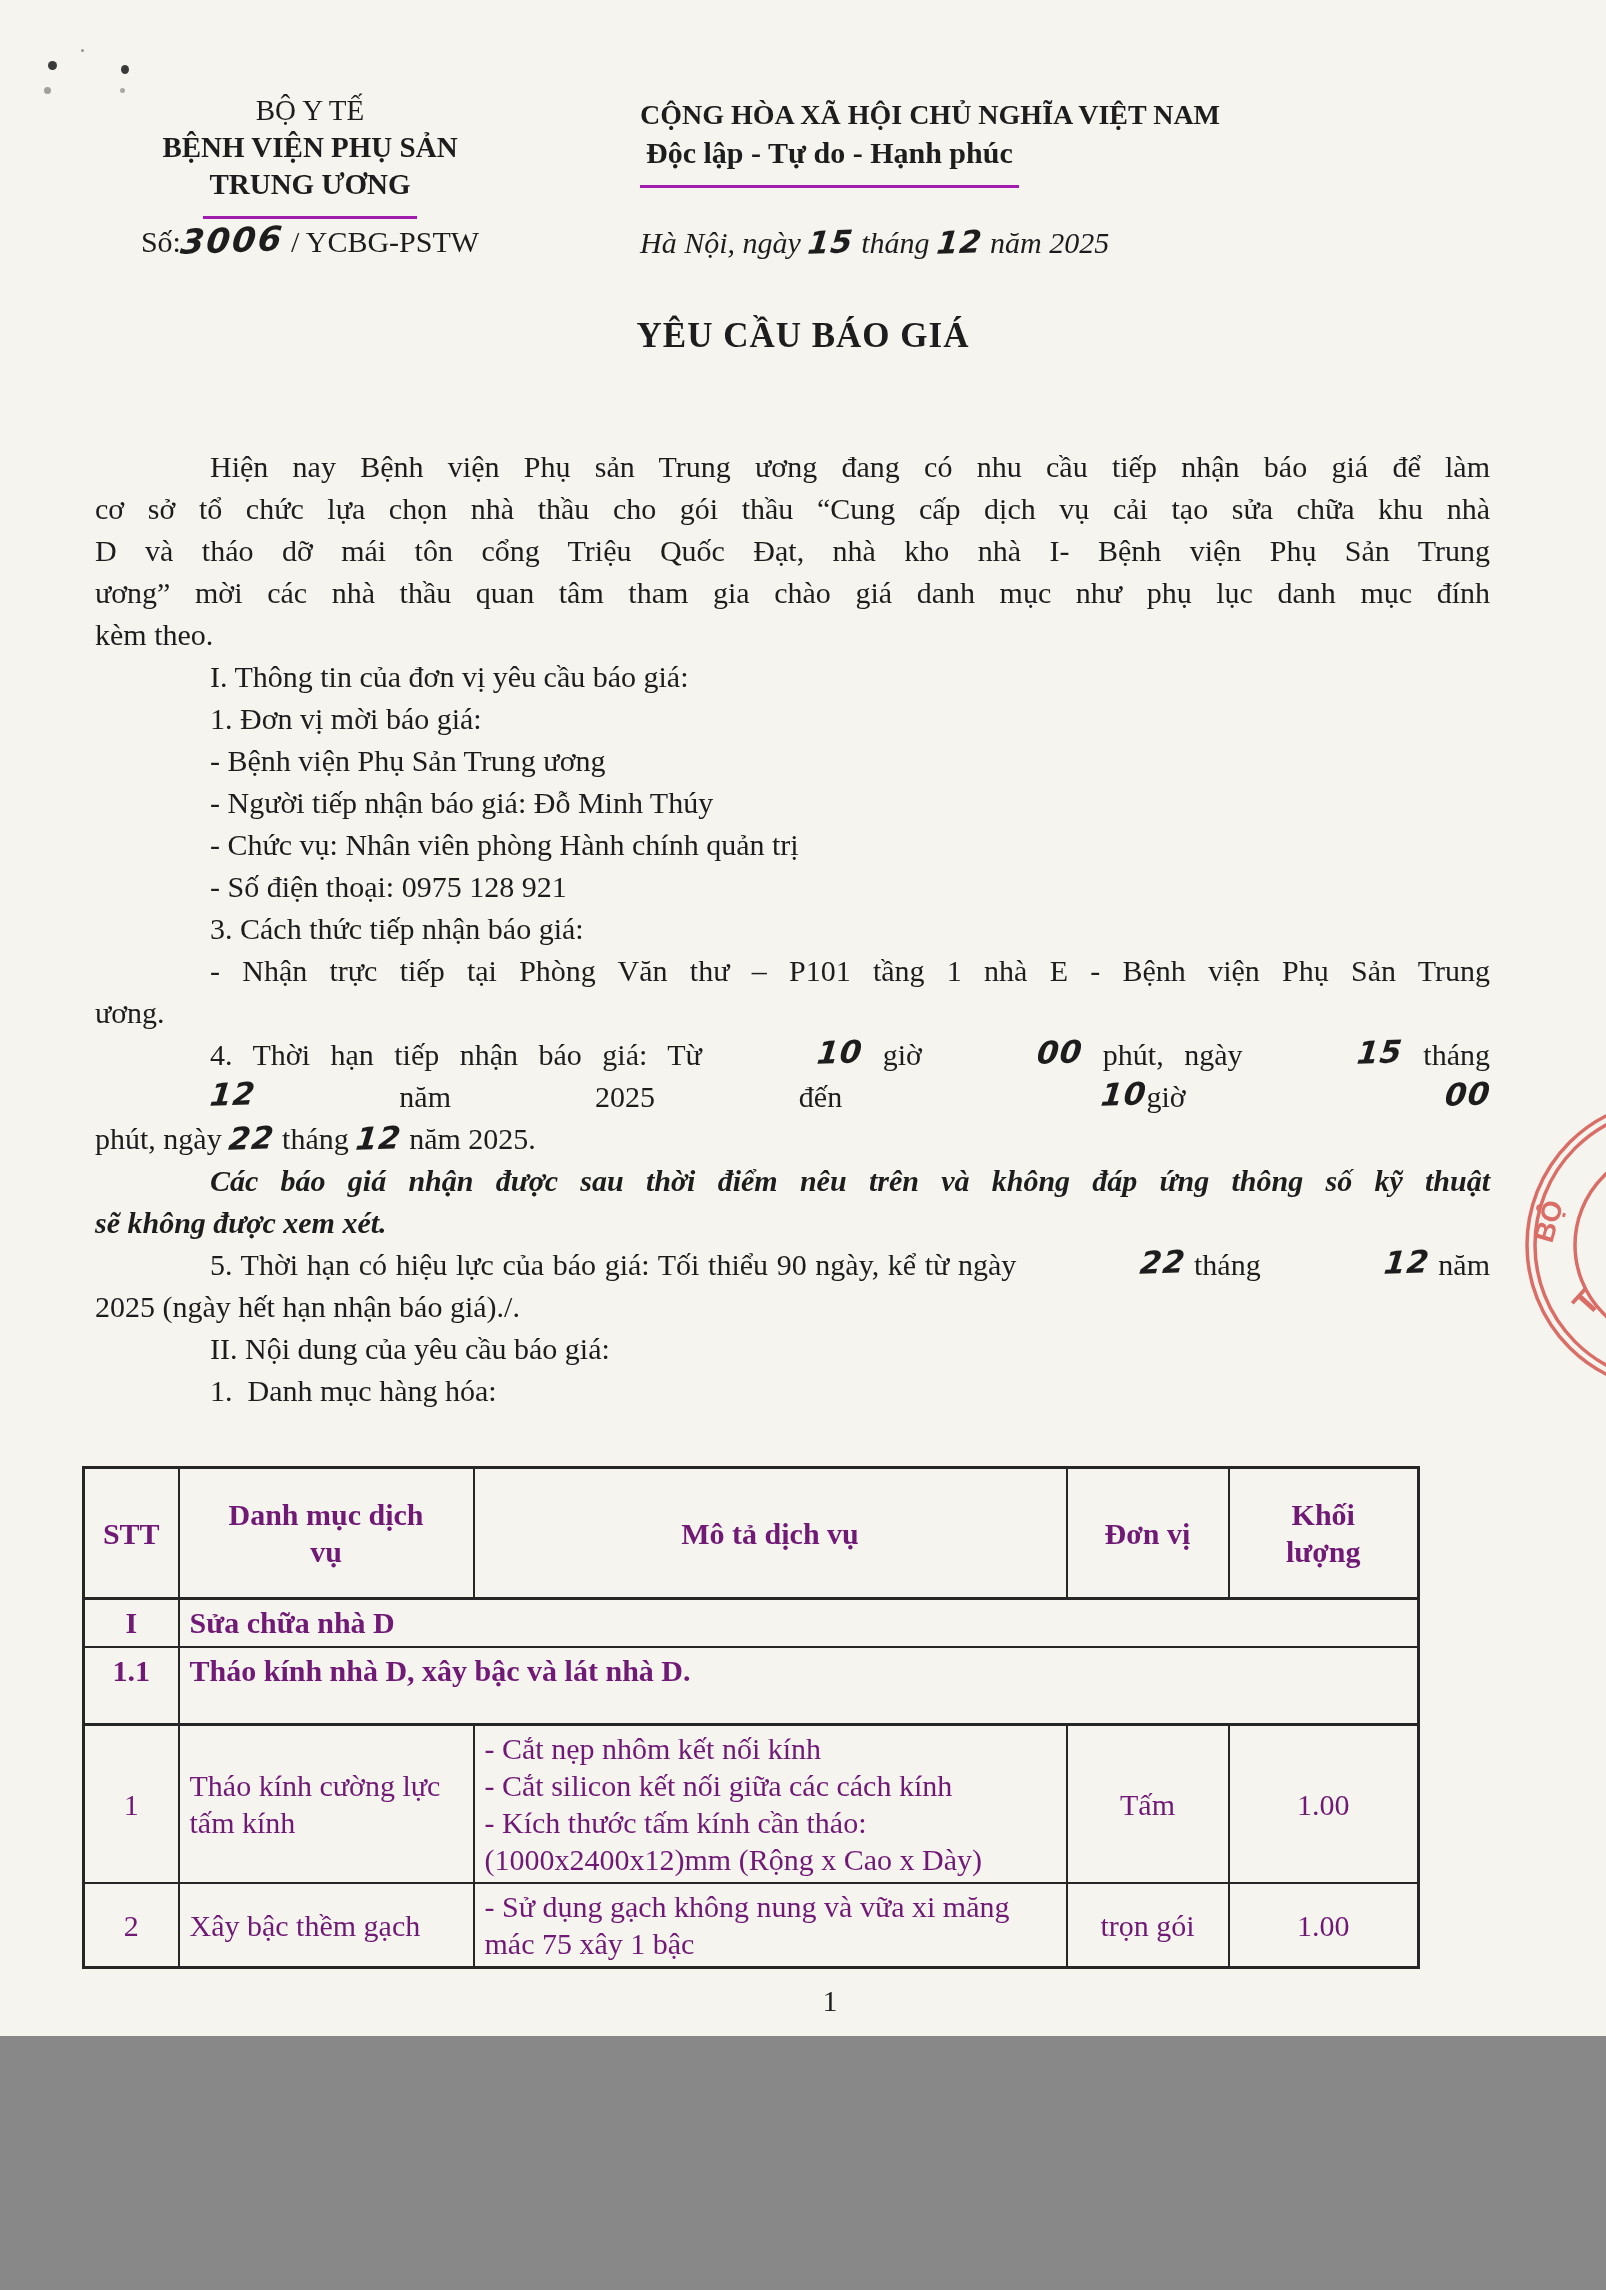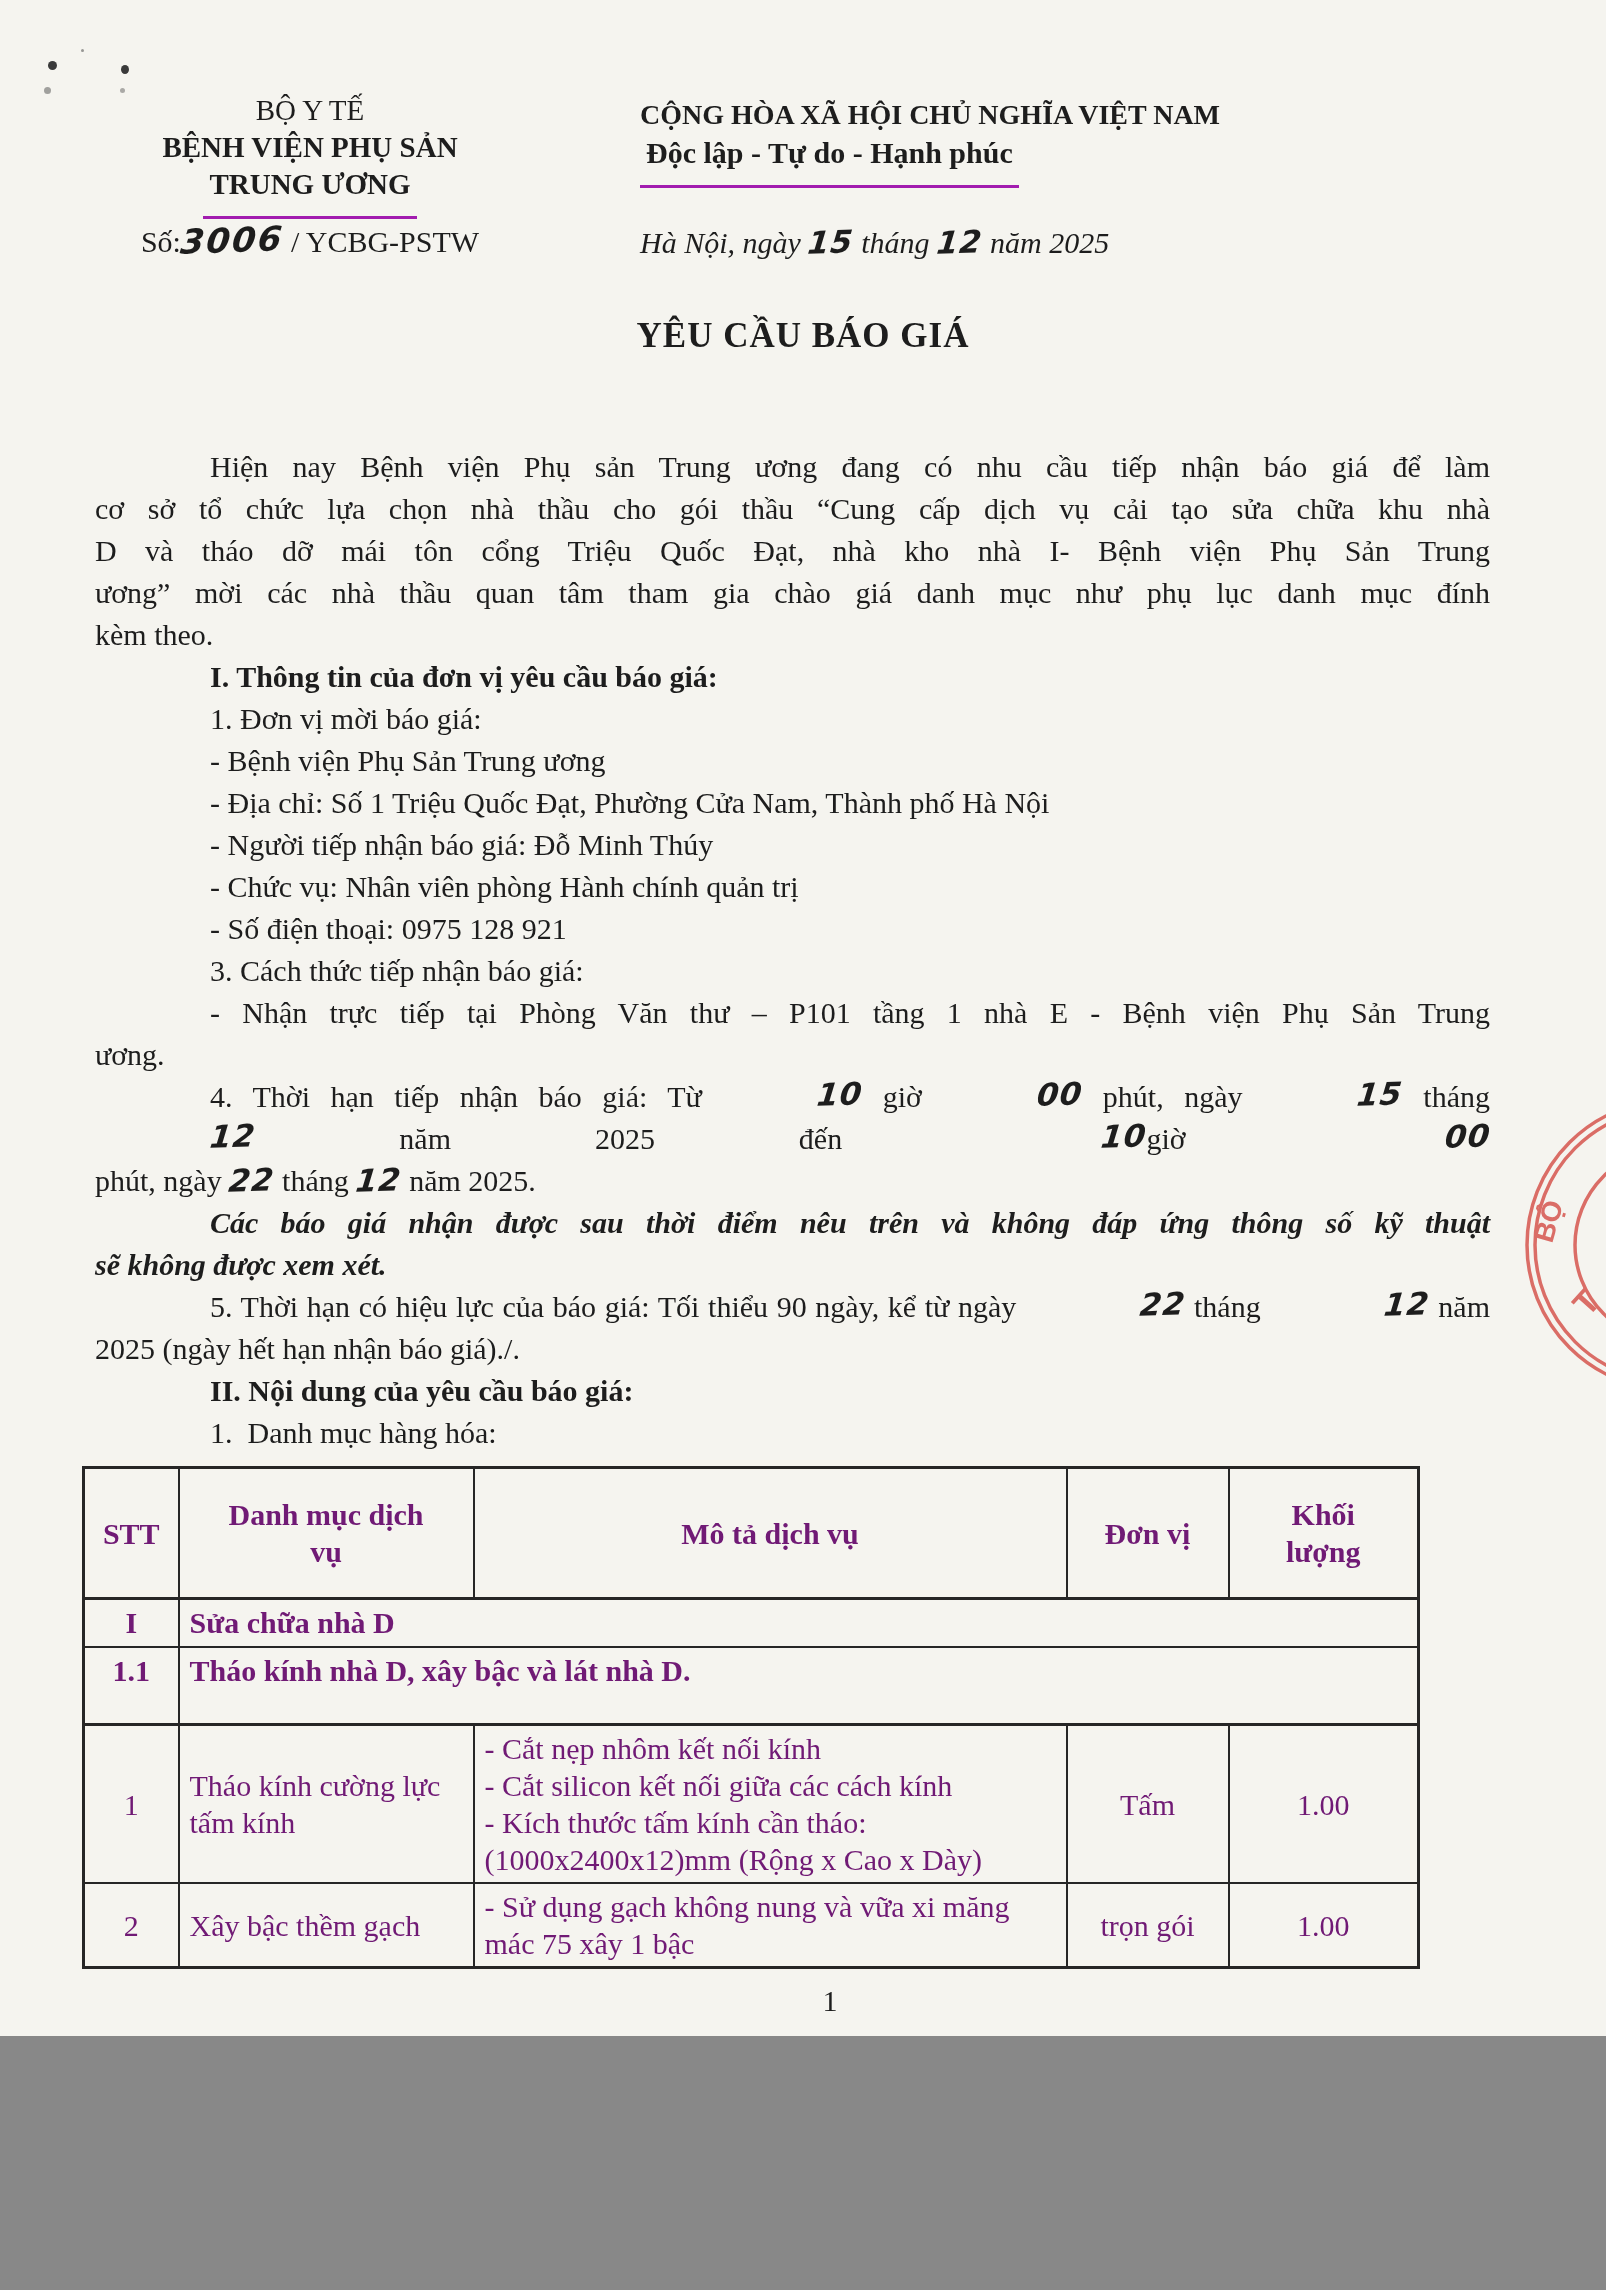--- a/index.html
+++ b/index.html
@@ -43,21 +43,21 @@
     text-align:center;font-size:30px;
   }
   
   .bodytext{
     position:absolute;left:95px;top:446px;width:1395px;
     font-size:30px;
   }
   .line{line-height:42px;min-height:42px;}
   .line.ind{text-indent:115px;}
   .line.jst{text-align:justify;text-align-last:justify;}
-  .sg.b{font-weight:bold;}
+  .sg.b{font-weight:normal;}
   .sg.bi{font-weight:bold;font-style:italic;}
   
   .goods-table{
     position:absolute;left:82px;top:1466px;width:1335px;
     border-collapse:collapse;table-layout:fixed;
     font-size:30px;color:#701a75;
   }
   .goods-table td,.goods-table th{
     border:2px solid #262626;
     padding:4px 10px;
@@ -115,21 +115,20 @@
 
   <div class="bodytext">
       <div class="line ind jst"><span class="sg ">Hiện nay Bệnh viện Phụ sản Trung ương đang có nhu cầu tiếp nhận báo giá để làm</span></div>
       <div class="line jst"><span class="sg ">cơ sở tổ chức lựa chọn nhà thầu cho gói thầu “Cung cấp dịch vụ cải tạo sửa chữa khu nhà</span></div>
       <div class="line jst"><span class="sg ">D và tháo dỡ mái tôn cổng Triệu Quốc Đạt, nhà kho nhà I- Bệnh viện Phụ Sản Trung</span></div>
       <div class="line jst"><span class="sg ">ương” mời các nhà thầu quan tâm tham gia chào giá danh mục như phụ lục danh mục đính</span></div>
       <div class="line "><span class="sg ">kèm theo.</span></div>
       <div class="line ind"><span class="sg b">I. Thông tin của đơn vị yêu cầu báo giá:</span></div>
       <div class="line ind"><span class="sg ">1. Đơn vị mời báo giá:</span></div>
       <div class="line ind"><span class="sg ">- Bệnh viện Phụ Sản Trung ương</span></div>
-      <div class="line ind"><span class="sg ">- Địa chỉ: Số 1 Triệu Quốc Đạt, Phường Cửa Nam, Thành phố Hà Nội</span></div>
       <div class="line ind"><span class="sg ">- Người tiếp nhận báo giá: Đỗ Minh Thúy</span></div>
       <div class="line ind"><span class="sg ">- Chức vụ: Nhân viên phòng Hành chính quản trị</span></div>
       <div class="line ind"><span class="sg ">- Số điện thoại: 0975 128 921</span></div>
       <div class="line ind"><span class="sg ">3. Cách thức tiếp nhận báo giá:</span></div>
       <div class="line ind jst"><span class="sg ">- Nhận trực tiếp tại Phòng Văn thư – P101 tầng 1 nhà E - Bệnh viện Phụ Sản Trung</span></div>
       <div class="line "><span class="sg ">ương.</span></div>
       <div class="line ind jst"><span class="sg ">4. Thời hạn tiếp nhận báo giá: Từ</span><span class="sg h">10</span><span class="sg "> giờ</span><span class="sg h">00</span><span class="sg "> phút, ngày</span><span class="sg h">15</span><span class="sg "> tháng </span><span class="sg h">12</span><span class="sg "> năm 2025 đến </span><span class="sg h">10</span><span class="sg ">giờ </span><span class="sg h">00</span></div>
       <div class="line "><span class="sg ">phút, ngày </span><span class="sg h">22</span><span class="sg "> tháng </span><span class="sg h">12</span><span class="sg "> năm 2025.</span></div>
       <div class="line ind jst"><span class="sg bi">Các báo giá nhận được sau thời điểm nêu trên và không đáp ứng thông số kỹ thuật</span></div>
       <div class="line "><span class="sg bi">sẽ không được xem xét.</span></div>

